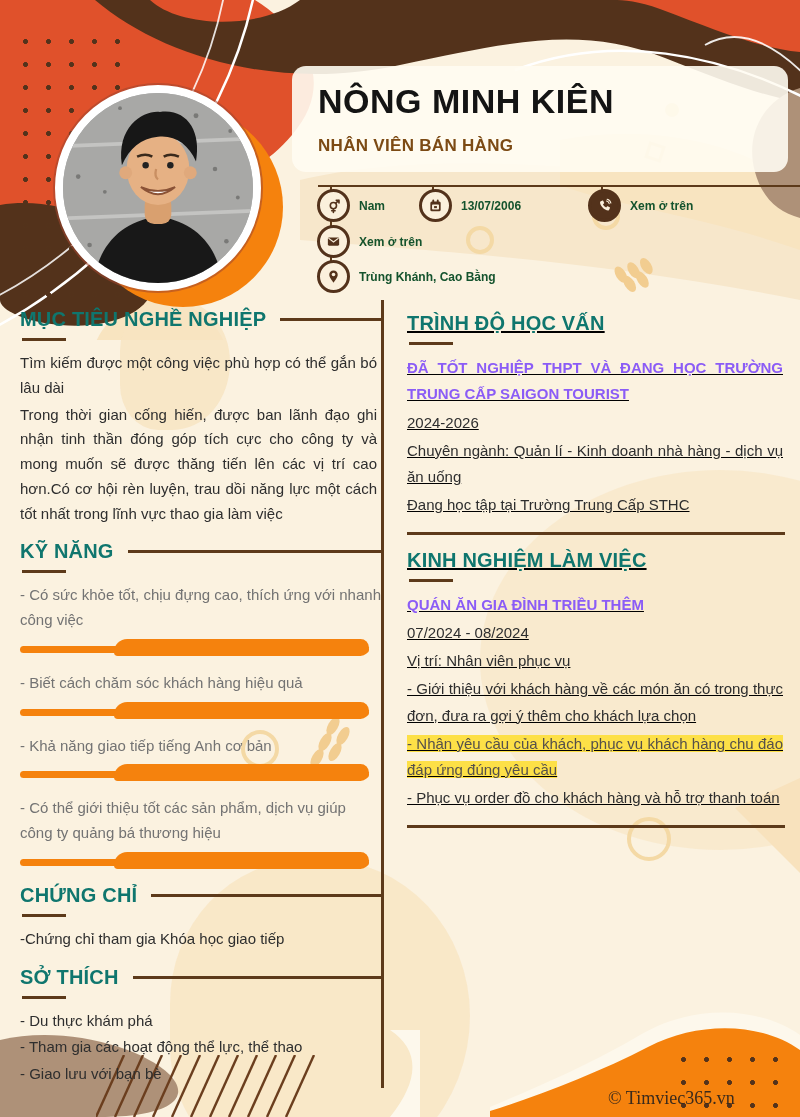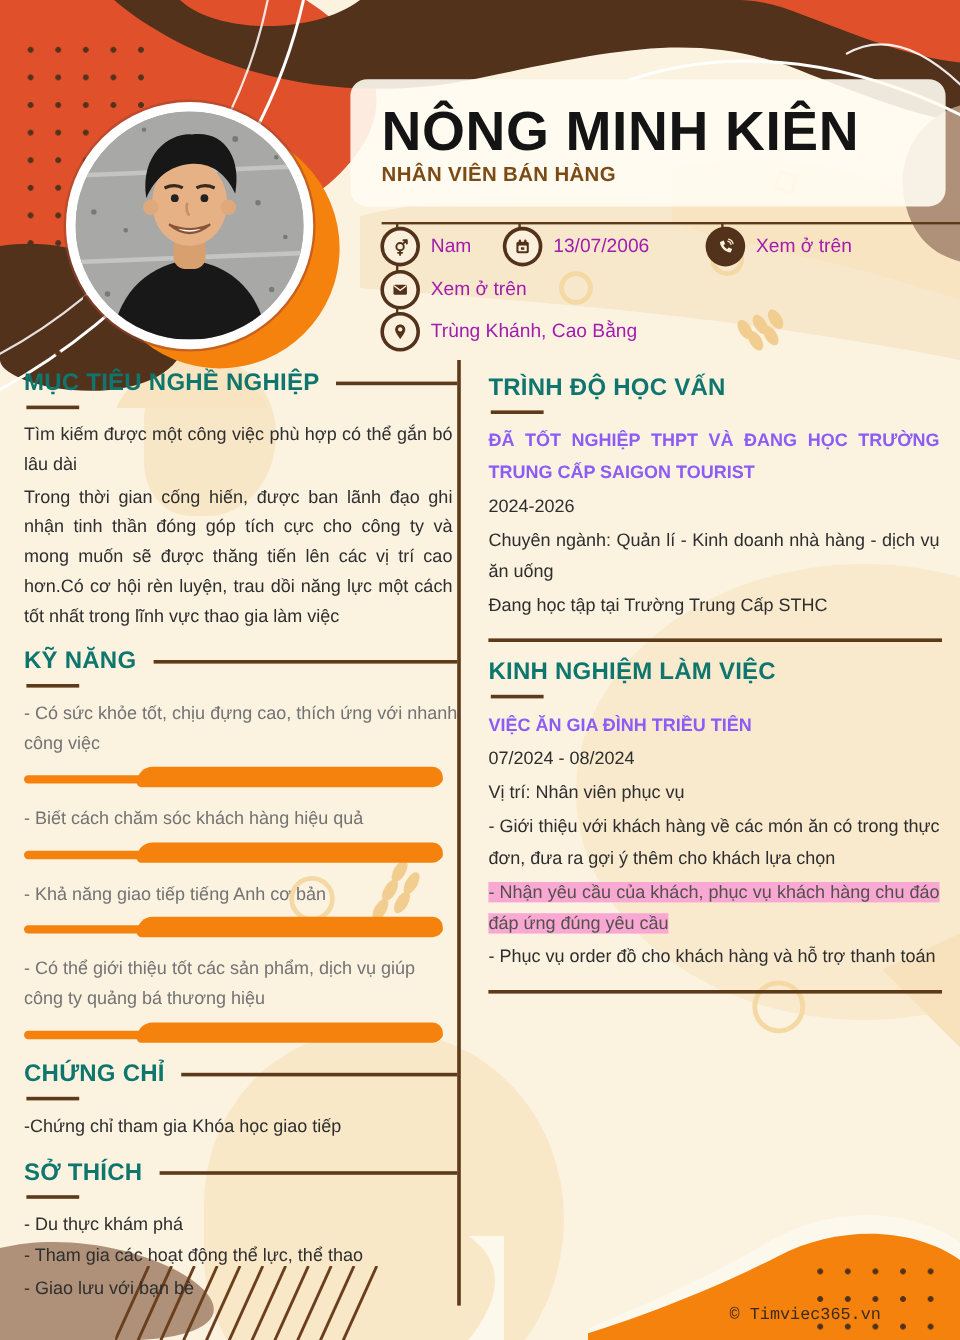--- a/index.html
+++ b/index.html
@@ -11,54 +11,54 @@
   .ring{position:absolute;border:4px solid #F4D9A5;border-radius:50%;}
   .peach-blob{position:absolute;background:#F8E4C0;border-radius:50%;}
   
   #photo-wrap{position:absolute;left:55px;top:85px;width:206px;height:206px;z-index:6;}
   #photo-orange{position:absolute;left:28px;top:22px;width:200px;height:200px;border-radius:50%;background:#F5820D;}
   #photo-circle{position:absolute;left:0;top:0;width:190px;height:190px;border-radius:50%;border:8px solid #fff;
     box-shadow:0 0 0 2px rgba(160,70,45,.55);overflow:hidden;background:#a6a6a6;}
   
   #name-card{position:absolute;left:292px;top:66px;width:496px;height:106px;background:rgba(255,252,242,.9);
     border-radius:14px;z-index:5;}
-  #name{position:absolute;left:318px;top:82px;font-size:46px;font-weight:800;color:#141414;letter-spacing:.5px;z-index:6;}
+  #name{position:absolute;left:318px;top:82px;font-size:34px;font-weight:800;color:#141414;letter-spacing:.5px;z-index:6;}
   #job-title{position:absolute;left:318px;top:136px;font-size:17px;font-weight:700;color:#7C4A14;letter-spacing:.3px;z-index:6;}
   
   .c-line{position:absolute;background:#5D3A1A;z-index:5;}
   .c-item{position:absolute;display:flex;align-items:center;gap:9px;z-index:6;}
   .c-icon{width:27px;height:27px;border-radius:50%;border:3px solid #53321B;background:#FBF0DC;
     display:flex;align-items:center;justify-content:center;flex:0 0 auto;}
   .c-icon.filled{background:#53321B;}
-  .c-label{font-size:16px;color:#a21caf;}
+  .c-label{font-size:12px;color:#14532d;font-weight:bold;}
   
   #left-col{position:absolute;left:20px;top:308px;width:361px;z-index:4;}
-  #right-col{position:absolute;left:407px;top:312px;width:378px;z-index:4;}
+  #right-col{position:absolute;left:407px;top:312px;width:378px;z-index:4;text-decoration:underline;}
   #v-divider{position:absolute;left:381px;top:300px;width:3px;height:788px;background:#5D3A1A;z-index:4;}
   .sec-title-row{display:flex;align-items:center;}
   .sec-title{font-size:20px;font-weight:700;color:#0f766e;letter-spacing:.2px;white-space:nowrap;}
   .title-line{flex:1;height:3px;background:#5D3A1A;margin-left:14px;}
   .title-underline{width:44px;height:3px;background:#5D3A1A;margin:7px 0 10px 2px;}
   .sec-body{font-size:15px;color:#2e2e2e;line-height:1.65;text-align:justify;padding-right:4px;}
   .sec-body p{margin:0 0 2px 0;}
   #right-col .sec-body{line-height:1.75;padding-right:2px;}
   .bold-line{font-weight:700;color:#8b5cf6;}
   .h-divider{height:3px;background:#5D3A1A;margin:13px 0 14px 0;}
   .left-sec{margin-bottom:14px;}
   
   .skill{margin-bottom:2px;}
   .skill-text{font-size:15px;color:#737373;line-height:1.65;margin-bottom:6px;}
   .skill-bar{position:relative;height:17px;margin:4px 12px 15px 0;}
   .skill-bar .thin{position:absolute;left:0;bottom:3px;width:100%;height:7px;background:#F5820D;border-radius:4px;}
   .skill-bar .thick{position:absolute;right:0;bottom:0;width:73%;height:17px;background:#F5820D;
     border-radius:14px 9px 9px 4px;}
-  .hl{background:#f9a8d4;color:#55504b;}
-  
-  #watermark{position:absolute;left:608px;top:1088px;font-family:Liberation Mono, monospace;
-    font-size:14px;color:#3A2A1C;z-index:8;letter-spacing:0;}
+  .hl{background:#fde047;color:#55504b;}
+  
+  #watermark{position:absolute;left:608px;top:1088px;font-family:Liberation Serif, serif;
+    font-size:18px;color:#3A2A1C;z-index:8;letter-spacing:0;}
 </style>
 </head>
 <body>
 
 <div id="cv">
 
   <svg class="deco" style="left:0;top:0;z-index:1;" width="800" height="340" viewBox="0 0 800 340">
 
     <path d="M300,180 C420,150 640,160 800,210 L800,300 C600,260 420,250 300,240 Z" fill="#F7E7CB"></path>
     <circle cx="160" cy="370" r="70" fill="#F8E4C0"></circle>
@@ -327,21 +327,21 @@
     </div>
 
     <div class="h-divider"></div>
 
     <div>
       <div class="sec-title-row">
         <span class="sec-title">KINH NGHIỆM LÀM VIỆC</span>
       </div>
       <div class="title-underline"></div>
       <div class="sec-body">
-        <p class="bold-line">VIỆC ĂN GIA ĐÌNH TRIỀU TIÊN</p>
+        <p class="bold-line">QUÁN ĂN GIA ĐÌNH TRIỀU THÊM</p>
         <p>07/2024 - 08/2024</p>
         <p>Vị trí: Nhân viên phục vụ</p>
         <p>- Giới thiệu với khách hàng về các món ăn có trong thực đơn, đưa ra gợi ý thêm cho khách lựa chọn</p>
         <p><span class="hl">- Nhận yêu cầu của khách, phục vụ khách hàng chu đáo đáp ứng đúng yêu cầu</span></p>
         <p>- Phục vụ order đồ cho khách hàng và hỗ trợ thanh toán</p>
       </div>
     </div>
 
     <div class="h-divider"></div>
 

